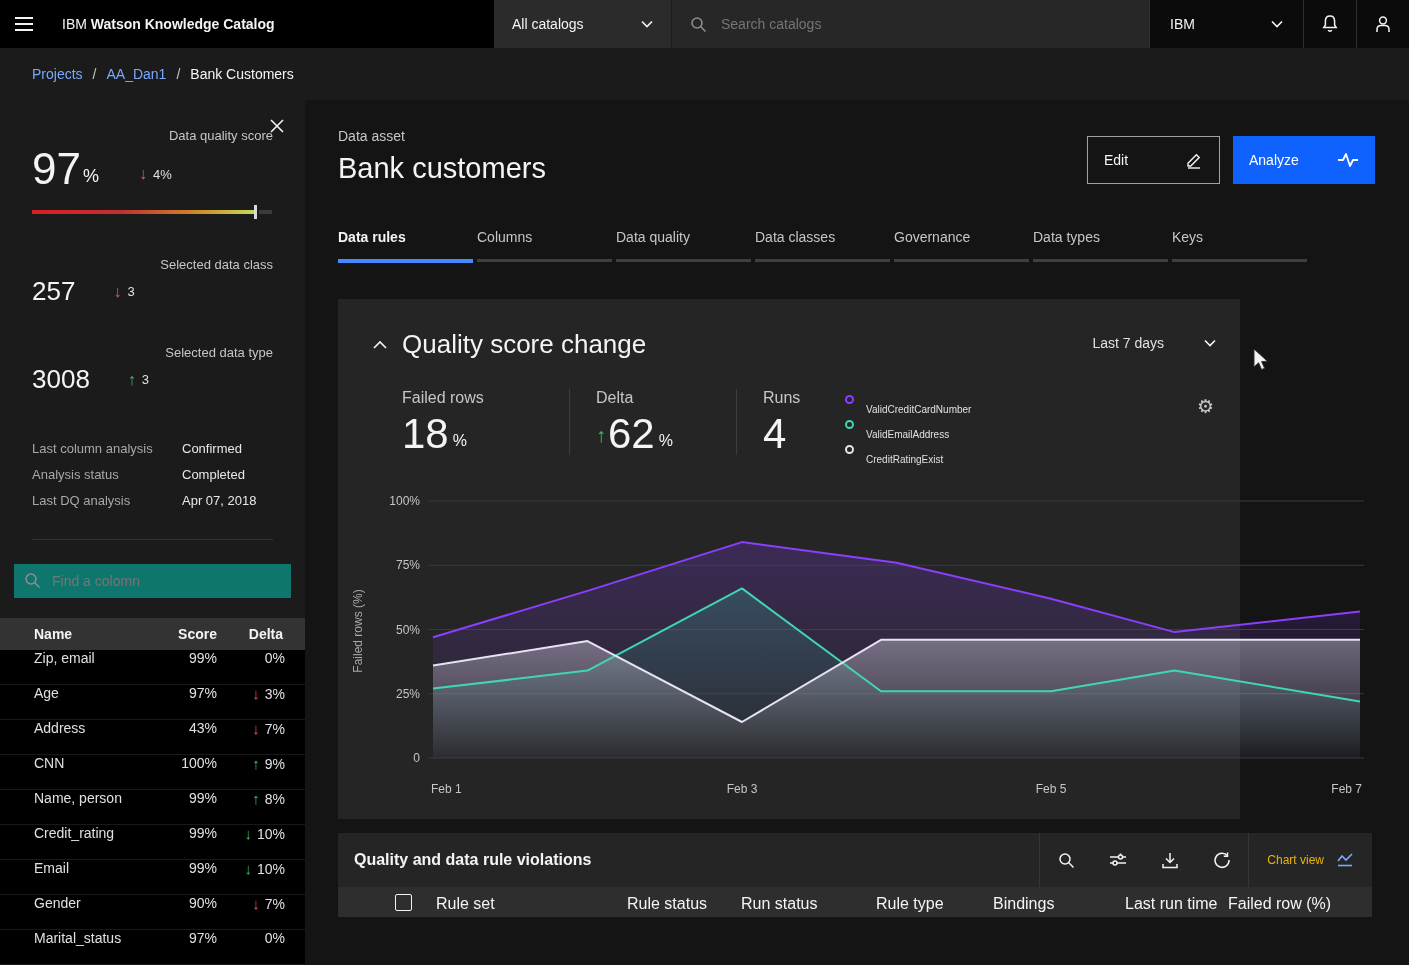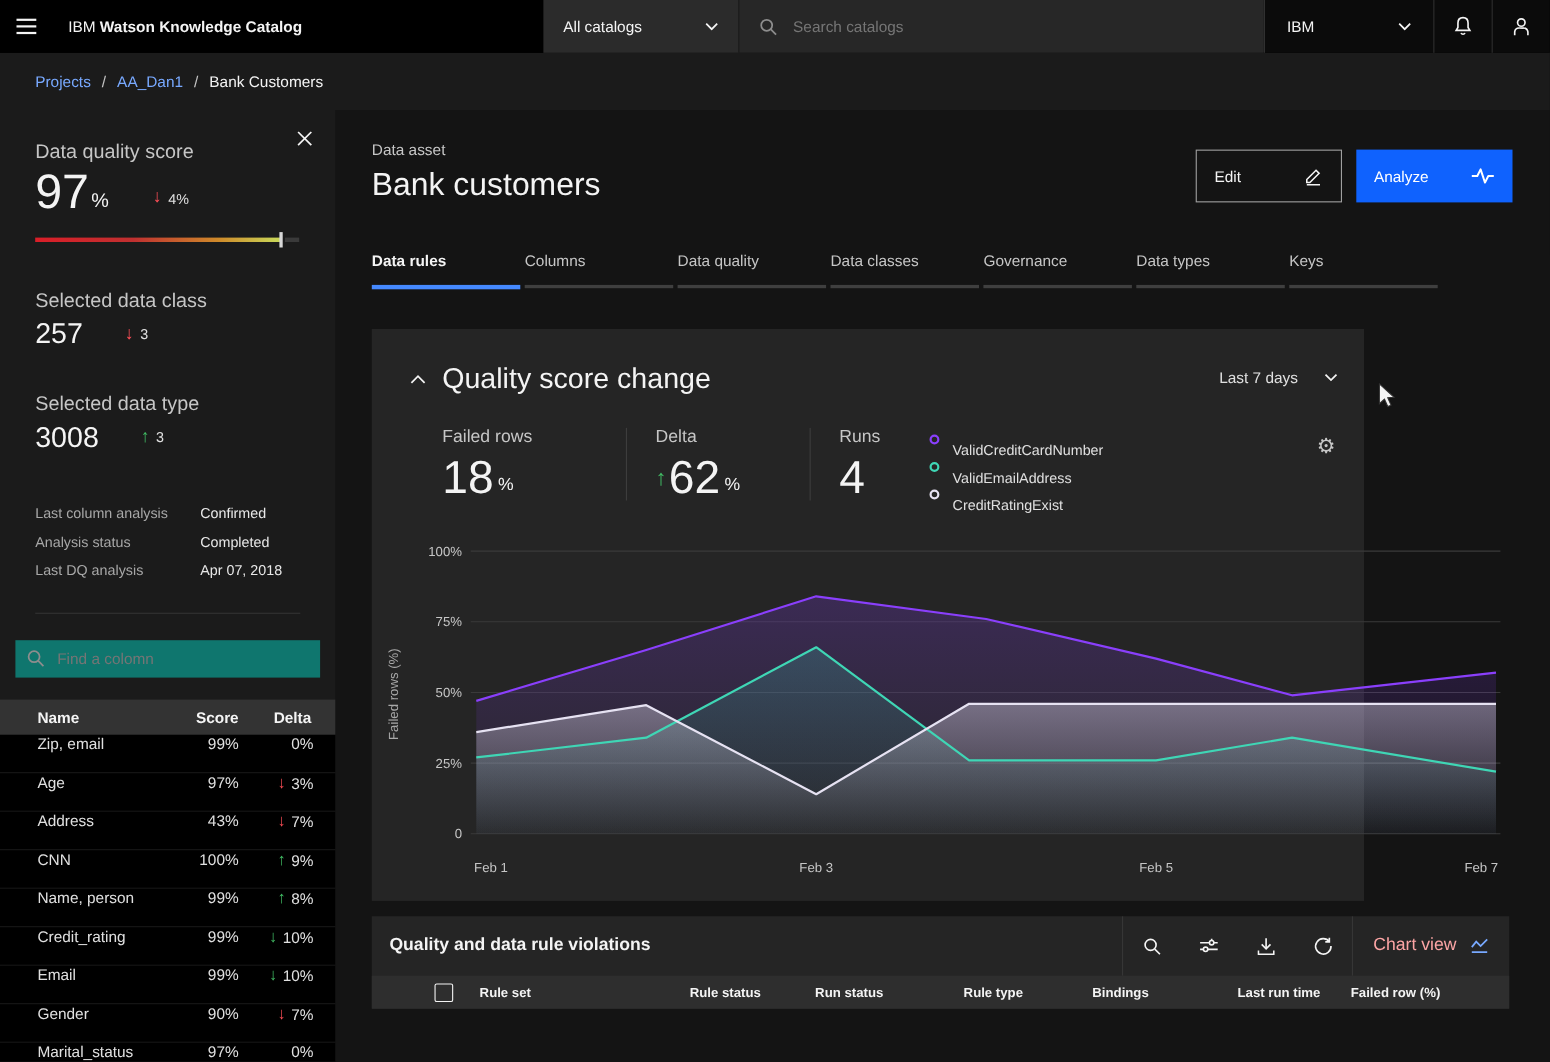--- a/index.html
+++ b/index.html
@@ -29,21 +29,21 @@
   .crumbbar .sep { color:#c6c6c6; font-size:14px; margin:0 10px; }
 
   
   .cols { display:flex; height:865px; }
   .sidebar { width:305px; background:#1b1b1b; position:relative; padding-top:28px; flex-shrink:0; }
   .main { flex:1; background:#141414; position:relative; padding:28px 37px 0 33px; }
 
   
   .sb-close { position:absolute; top:18px; right:16px; width:20px; height:20px; cursor:pointer; }
   .sb-pad { padding-left:32px; padding-right:32px; }
-  .sb-label { font-size:18px; color:#c6c6c6; }
+  .sb-label { font-size:13px; color:#c6c6c6;text-align:right; }
   .dq-row { display:flex; align-items:flex-end; margin-top:4px; }
   .dq-num { font-size:44px; font-weight:300; line-height:1; color:#f4f4f4; }
   .dq-unit { font-size:18px; color:#f4f4f4; margin-left:2px; margin-bottom:4px; }
   .dq-delta { margin-left:40px; margin-bottom:8px; font-size:13px; color:#e0e0e0; display:flex; align-items:center; }
   .arrow { font-size:16px; margin-right:6px; }
   .red { color:#fa4d56; } .green { color:#42be65; }
   .grad-track { margin-top:14px; position:relative; width:240px; height:14px; }
   .grad-fill { position:absolute; left:0; top:5px; width:223px; height:4px;
      background:linear-gradient(90deg,#da1e28 0%,#c03030 40%,#cf8b2a 75%,#c9d356 98%); }
   .grad-marker { position:absolute; left:222px; top:0; width:3px; height:14px; background:#d8d8d8; }
@@ -90,47 +90,47 @@
   .tab { width:135px; margin-right:4px; cursor:pointer; }
   .tab .t-lbl { font-size:14px; color:#c6c6c6; padding-bottom:14px; }
   .tab.active .t-lbl { color:#f4f4f4; font-weight:bold; }
   .tab .t-line { height:3px; background:#3f3f3f; }
   .tab.active .t-line { height:4px; background:#4589ff; }
 
   
   .chart-card { margin-top:36px; width:902px; height:520px; background:#252525; position:relative; }
   .cc-head { display:flex; align-items:center; padding:30px 0 0 34px; }
   .cc-title { font-size:26px; font-weight:300; color:#f4f4f4; margin-left:14px; }
-  .cc-range { position:absolute; right:24px; top:36px; display:flex; align-items:center; gap:24px; cursor:pointer; }
+  .cc-range { position:absolute; right:24px; top:36px; display:flex; align-items:center; gap:40px; cursor:pointer; }
   .cc-range .lbl { font-size:14px; color:#e0e0e0; }
   .kpi-row { position:absolute; left:64px; top:90px; display:flex; }
   .kpi { width:167px; }
   .kpi + .kpi { padding-left:26px; border-left:1px solid #3d3d3d; }
   .kpi .k-lbl { font-size:16px; color:#c6c6c6; }
   .kpi .k-val { margin-top:6px; display:flex; align-items:flex-end; }
   .kpi .k-num { font-size:42px; font-weight:300; line-height:1; color:#f4f4f4; }
   .kpi .k-unit { font-size:16px; color:#f4f4f4; margin-left:4px; margin-bottom:5px; }
   .kpi .k-arrow { font-size:20px; margin-right:2px; margin-bottom:8px; }
   .legend { position:absolute; left:507px; top:88px; }
   .legend-item { display:flex; align-items:center; height:25px; cursor:pointer; }
   .legend-ring { width:9px; height:9px; border-radius:50%; border:2px solid; margin-right:12px; }
-  .legend-lbl { font-size:13px; color:#e0e0e0;margin-top:19px; }
+  .legend-lbl { font-size:10px; color:#e0e0e0;margin-top:19px; }
   .gear { position:absolute; right:26px; top:98px; font-size:19px; color:#c6c6c6; cursor:pointer; line-height:1; }
   .plot { position:absolute; left:0; top:192px; }
 
   
   .vio-card { margin-top:14px; width:1034px; background:#252525; }
   .vio-head { height:54px; display:flex; align-items:center; position:relative; }
   .vio-title { font-size:16px; font-weight:bold; color:#f4f4f4; margin-left:16px; }
   .vio-tools { position:absolute; right:0; top:0; height:54px; display:flex; align-items:center; }
   .vio-iconbtn { width:52px; height:54px; display:flex; align-items:center; justify-content:center; cursor:pointer; }
   .vio-vsep { width:1px; height:54px; background:#363636; }
   .vio-chartview { display:flex; align-items:center; gap:12px; padding:0 18px; height:54px; cursor:pointer; }
-  .vio-chartview .lbl { font-size:16px; color:#fca5a5;text-align:right; }
-  .vio-thead { position:relative; height:30px; background:#2e2e2e; font-size:12px; font-weight:bold; color:#f4f4f4; }
+  .vio-chartview .lbl { font-size:12px; color:#eab308;text-align:right; }
+  .vio-thead { position:relative; height:30px; background:#2e2e2e; font-size:16px; font-weight:normal; color:#f4f4f4; }
   .vio-th { position:absolute; top:8px; white-space:nowrap; }
   .vio-check { position:absolute; left:57px; top:7px; width:17px; height:17px; border:1.6px solid #f4f4f4; border-radius:2px; cursor:pointer; }
 
   
   .cursor { position:absolute; left:1253px; top:348px; z-index:50; pointer-events:none; }
 </style>
 </head>
 <body>
 
 <header class="topnav">

